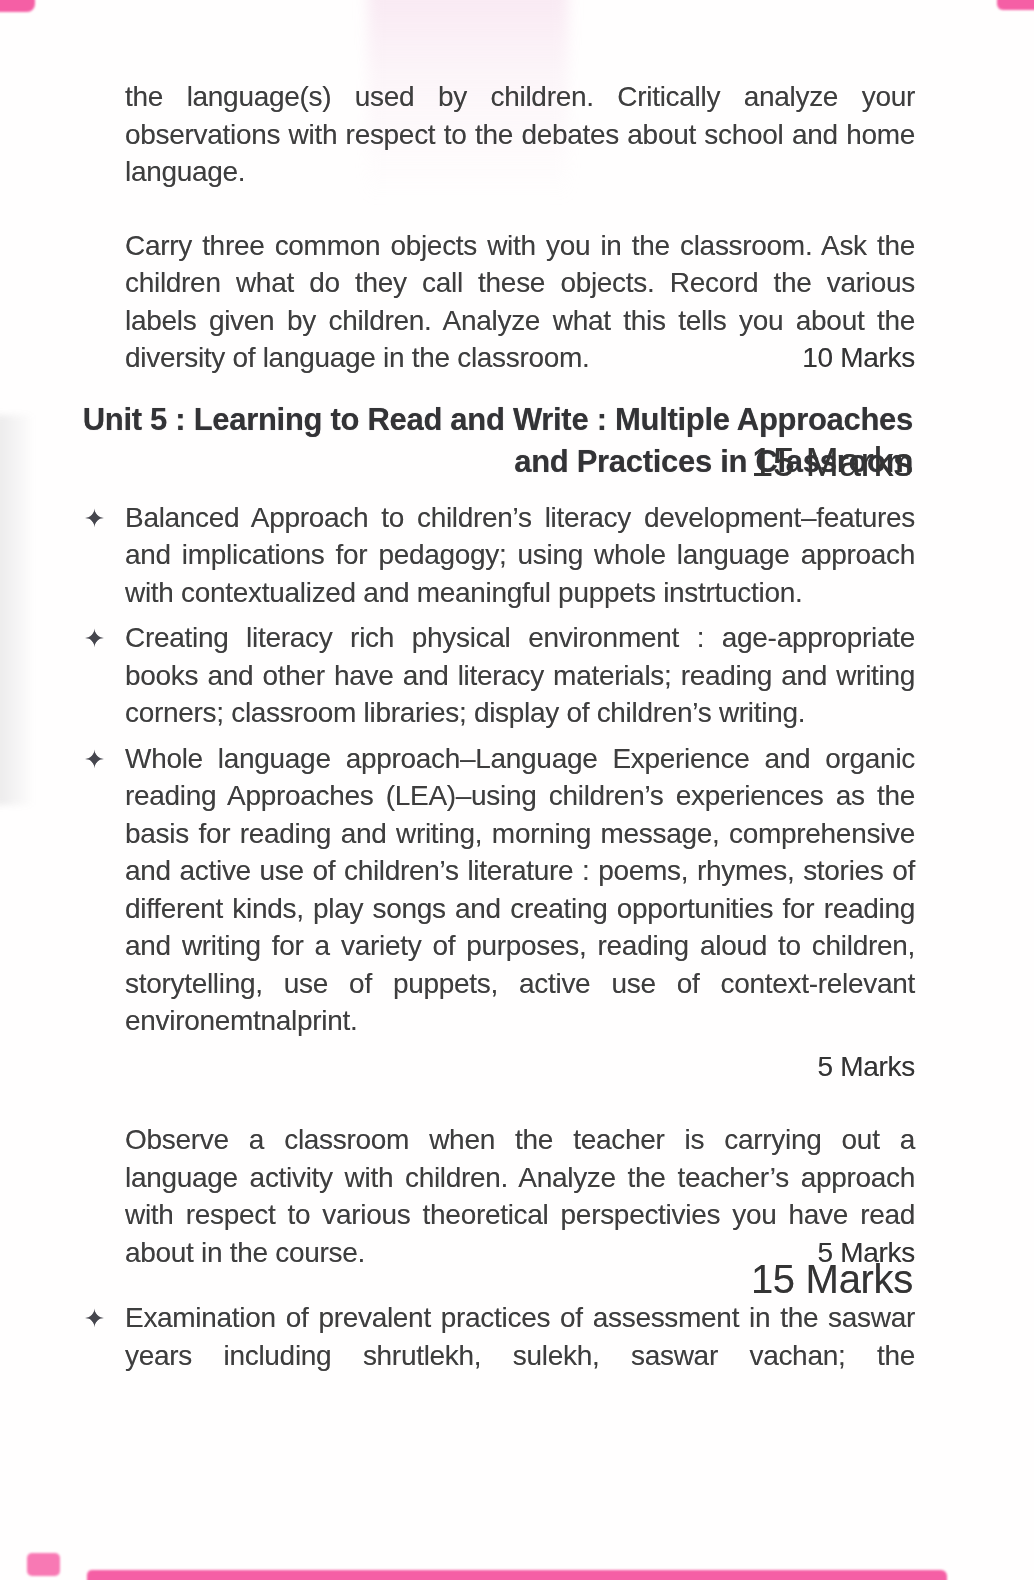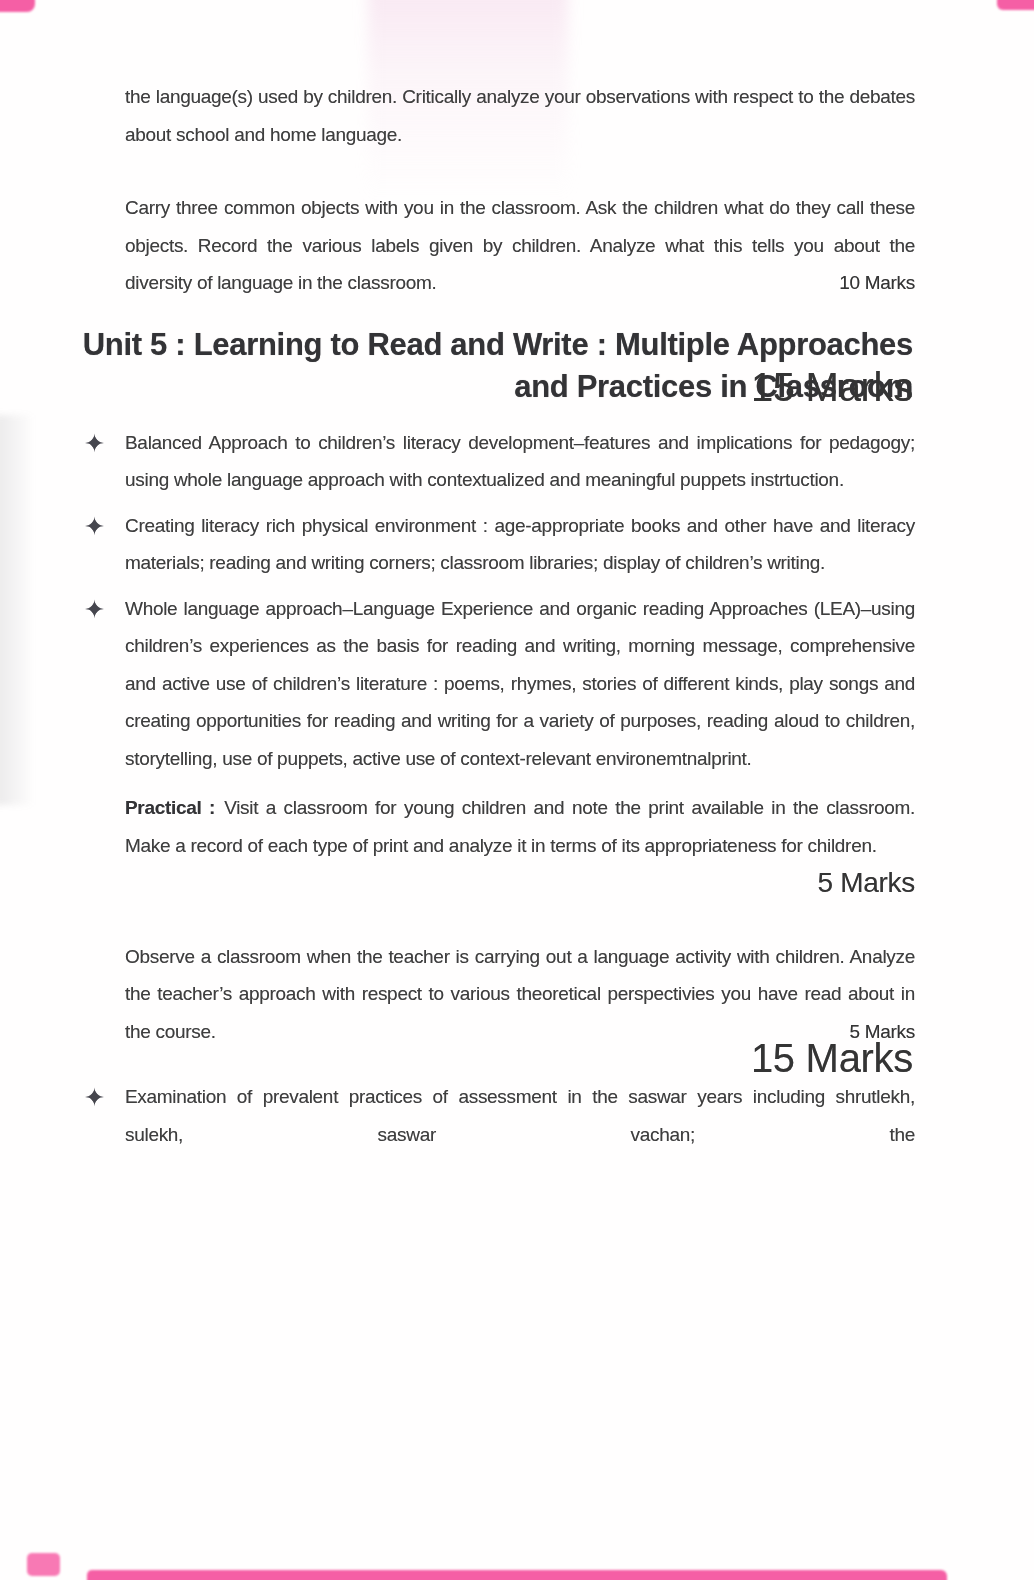--- a/index.html
+++ b/index.html
@@ -28,21 +28,21 @@
   .edge-tl { left: -3px; top: -3px; width: 38px; height: 15px; border-radius: 0 3px 8px 0; }
   .edge-tr { left: 997px; top: -3px; width: 40px; height: 13px; border-radius: 3px 0 0 6px; }
   .edge-bottom { left: 87px; top: 1570px; width: 860px; height: 12px; border-radius: 5px 6px 0 0; }
   .edge-bl { left: 27px; top: 1553px; width: 33px; height: 23px; border-radius: 5px; background: #f879b4; filter: blur(1.2px); }
 
   
   .content {
     position: absolute; left: 125px; top: 78px; width: 790px;
   }
   .body-text {
-    font-size: 19px; line-height: 37.5px;
+    font-size: 28px; line-height: 37.5px;
     letter-spacing: -0.3px;
     text-align: justify;
     color: #3e3e3e;
     text-shadow: 0 0 0.6px rgba(90,90,95,0.55);
     margin: 0;
   }
   p.para { position: relative; }
   .gap-20 { margin-top: 36px; }
   .gap-12 { margin-top: 12px; }
 
@@ -119,23 +119,20 @@
       <li>
         <span class="bullet-marker">✦</span>
         <div class="body-text li-text">Creating literacy rich physical environment : age-appropriate books and other have and literacy materials; reading and writing corners; classroom libraries; display of children’s writing.</div>
       </li>
       <li>
         <span class="bullet-marker">✦</span>
         <div class="body-text li-text">Whole language approach–Language Experience and organic reading Approaches (LEA)–using children’s experiences as the basis for reading and writing, morning message, comprehensive and active use of children’s literature : poems, rhymes, stories of different kinds, play songs and creating opportunities for reading and writing for a variety of purposes, reading aloud to children, storytelling, use of puppets, active use of context-relevant environemtnalprint.</div>
       </li>
     </ul>
 
-    <p class="body-text para gap-12">
-      <span class="practical-label">Practical :</span><span>Visit a classroom for young children and note the print available in the classroom. Make a record of each type of print and analyze it in terms of its appropriateness for children.</span>
-    </p>
     <p class="marks-line">
       <span class="marks">5 Marks</span>
     </p>
 
     <p class="body-text para gap-20">
       <span>Observe a classroom when the teacher is carrying out a language activity with children. Analyze the teacher’s approach with respect to various theoretical perspectivies you have read about in the course.</span>
       <span class="marks marks-inline">5 Marks</span>
     </p>
 
     <h2 class="unit-heading" style="margin-top:28px; line-height:40px;">

